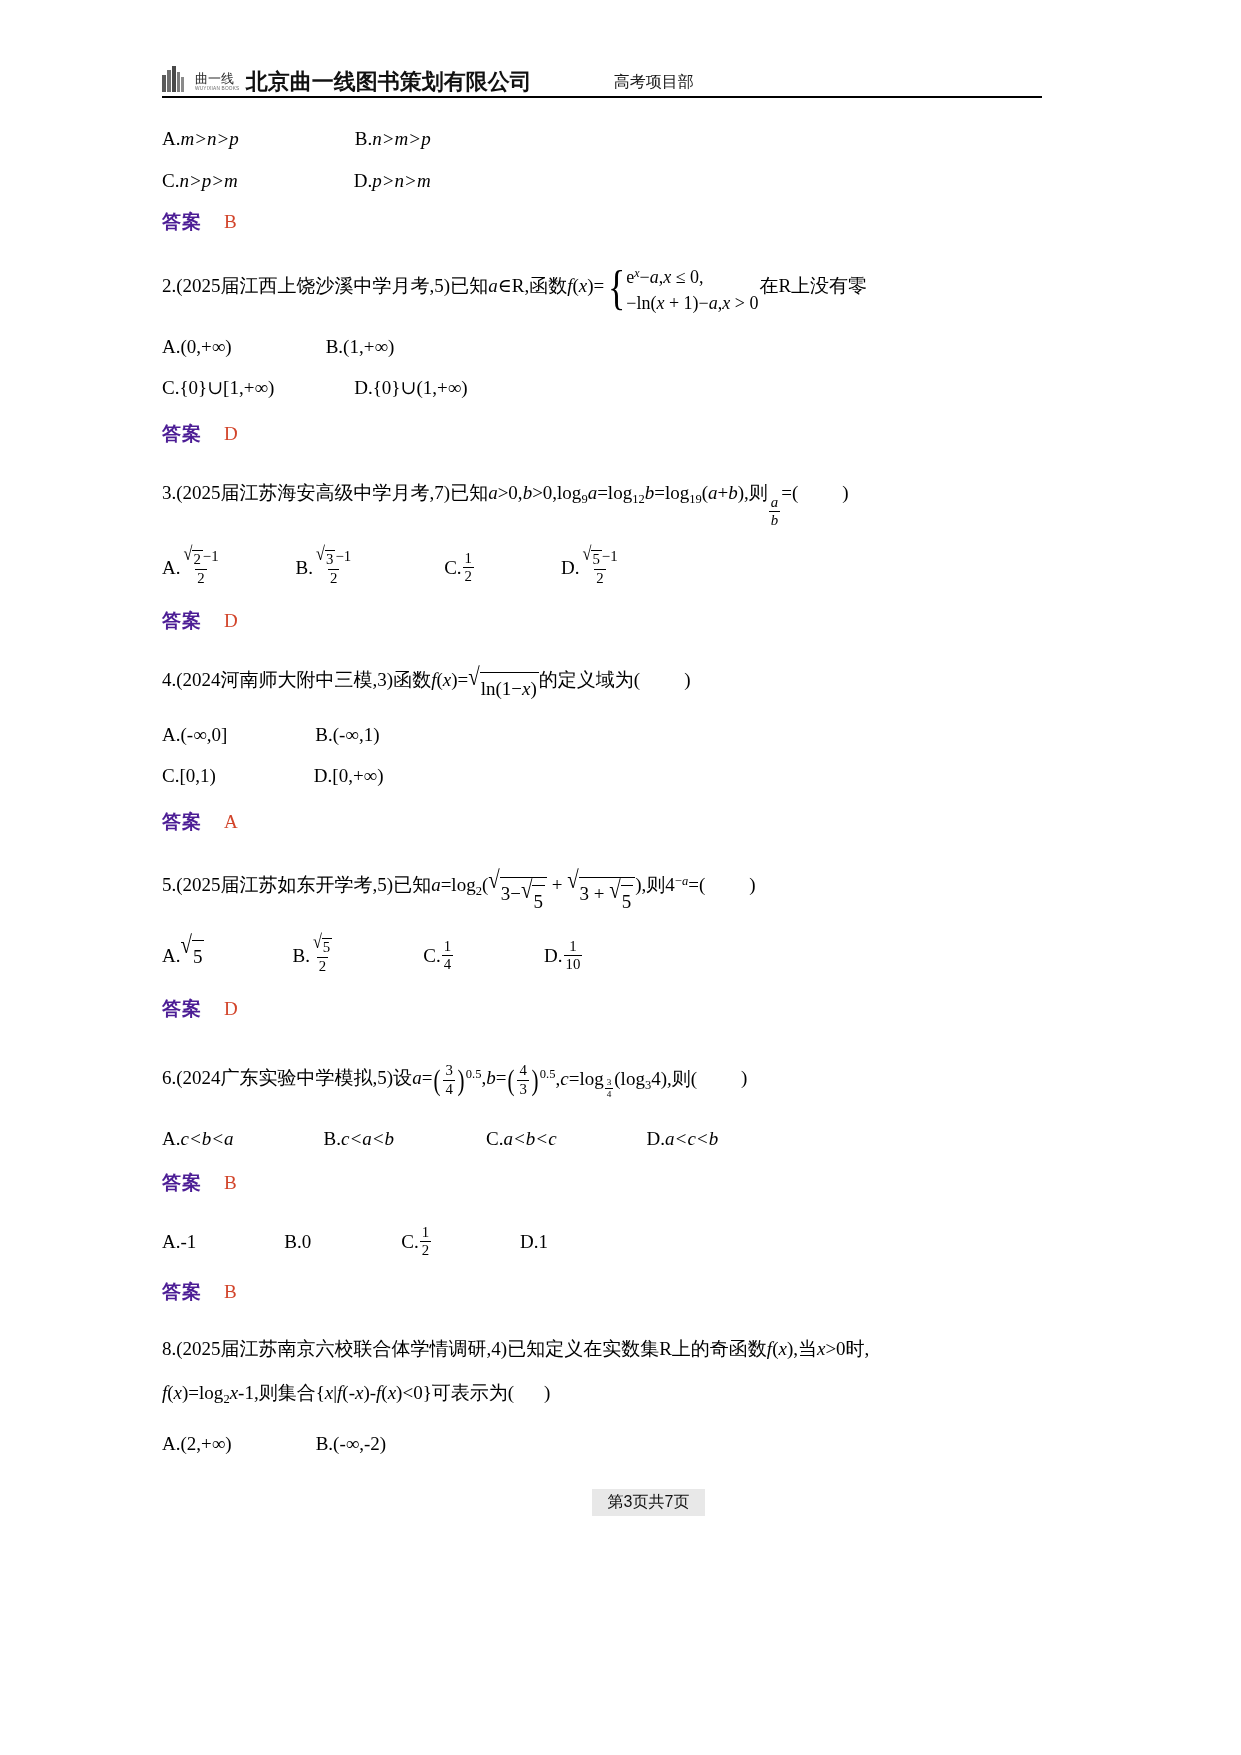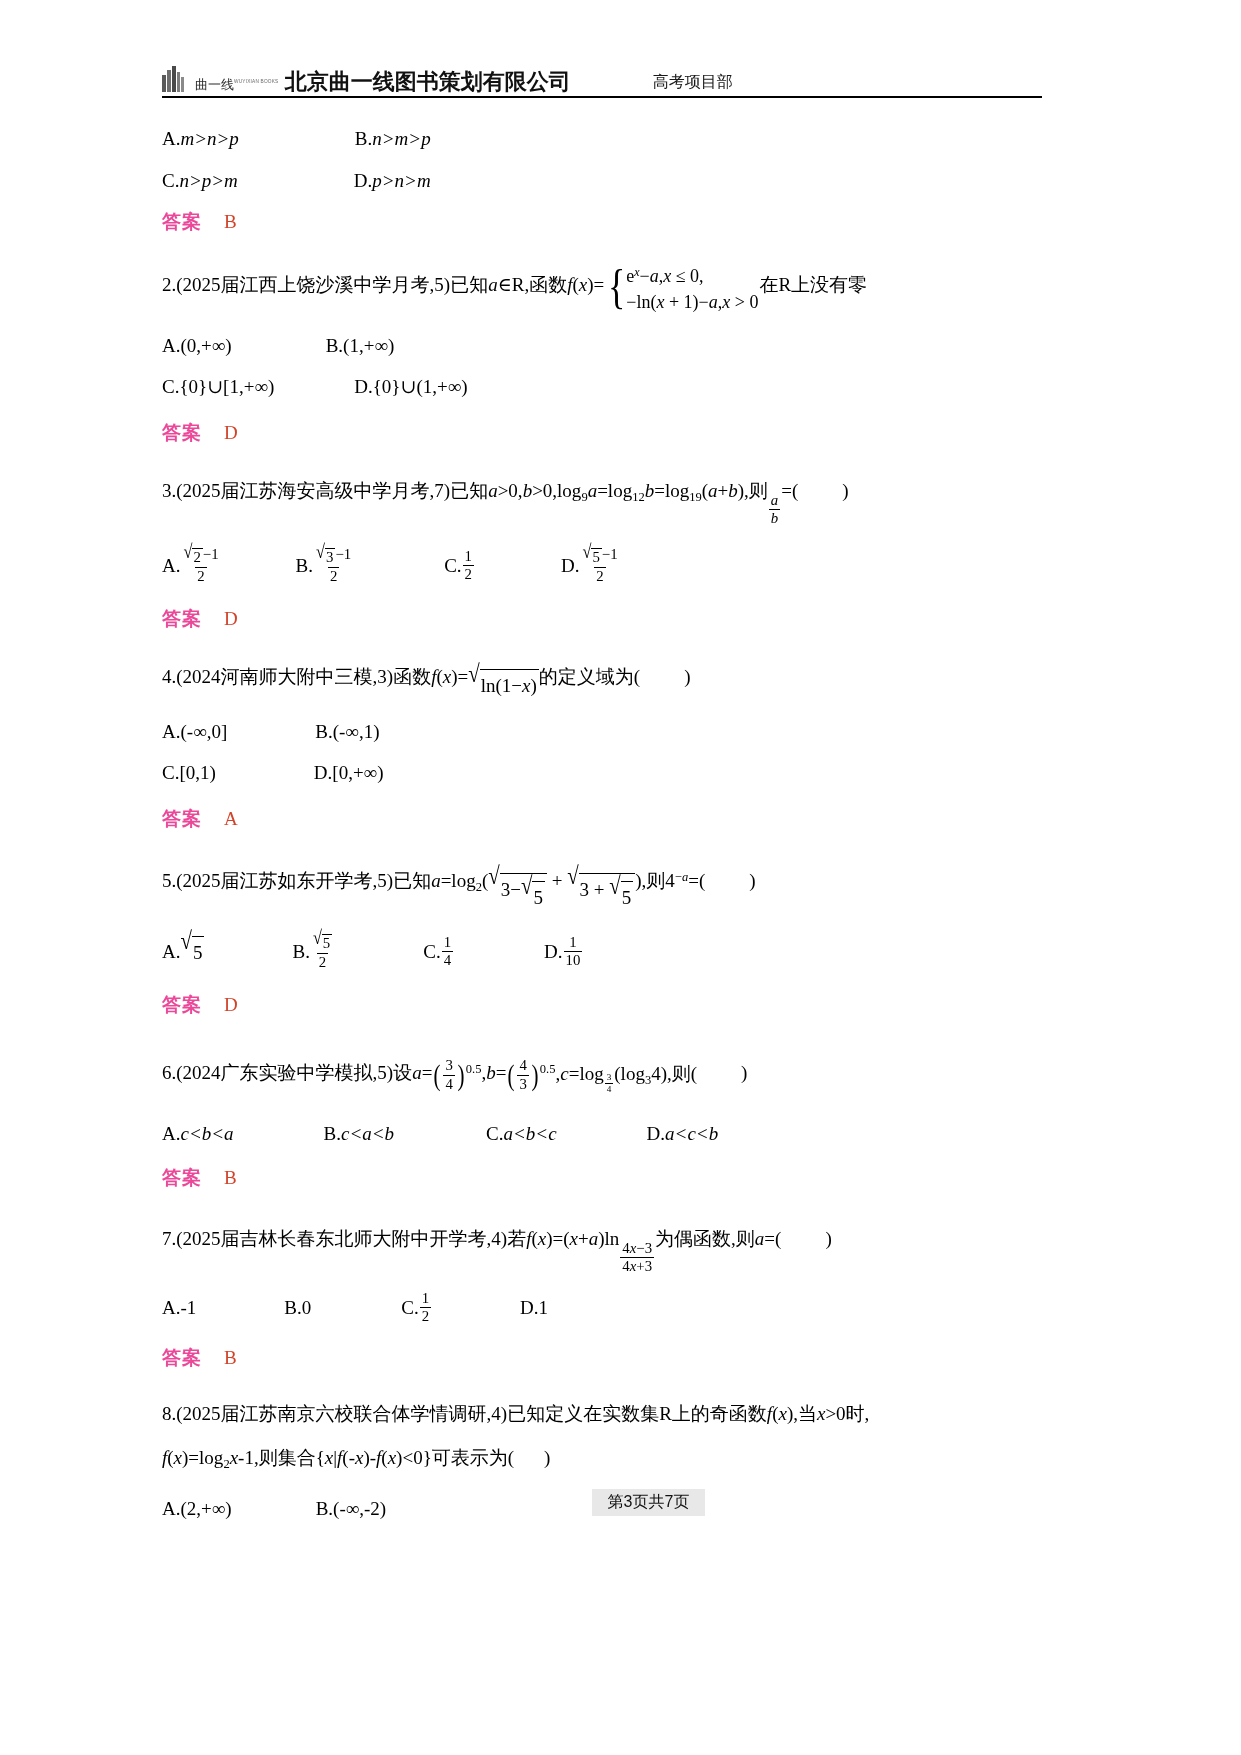--- a/index.html
+++ b/index.html
@@ -41,21 +41,21 @@
     align-items: flex-end;
     margin-right: 2px;
   }
   .logo-mark {
     width: 30px;
     height: 26px;
     display: block;
   }
   .logo-word {
     display: flex;
-    flex-direction: row;
+    flex-direction: column;
     justify-content: flex-end;
     margin-left: 3px;
     margin-bottom: 1px;
   }
   .logo-word-cn {
     font-family: "Liberation Serif", serif;
     font-size: 13px;
     letter-spacing: 0px;
     color: #2b2b2b;
     line-height: 13px;
@@ -121,23 +121,23 @@
   .opt { display: inline-flex; align-items: center; }
 
   .ans-row {
     display: flex;
     align-items: baseline;
     color: #d2442a;
     font-size: 19px;
     line-height: 30px;
   }
   .ans-label {
-    font-family: Liberation Sans, sans-serif;
+    font-family: Liberation Mono, monospace;
     font-weight: bold;
-    color: #ec4899;
+    color: #4c1d95;
     letter-spacing: 1px;
   }
   .ans-val {
     margin-left: 22px;
     color: #d2442a;
     font-family: "Liberation Serif", serif;
   }
 
   i, .it { font-style: italic; }
   .up { font-style: normal; }
@@ -531,26 +531,20 @@
             <i>a&lt;c&lt;b</i>
         </span>
       </div>
       <div class="ans-row" style="margin-top:14px;">
         <span class="ans-label">答案</span>
         <span class="ans-val">B</span>
       </div>
     </div>
 
     <div class="blk" style="margin-top:26px;">
-      <div class="qline" style="line-height:40px;">
-        <span class="up">7.</span><span>(2025届吉林长春东北师大附中开学考,4)</span><span>若<i>f</i>(<i>x</i>)=(<i>x</i>+<i>a</i>)ln</span><span class="frac small">
-            <span class="num">4<i>x</i>−3</span>
-            <span class="den">4<i>x</i>+3</span>
-          </span><span>为偶函数,则<i>a</i>=(</span><span class="blank"></span><span>)</span>
-      </div>
       <div class="opt-row" style="margin-top:16px;">
         <span class="opt">
           <span class="up">A.</span>
             <span>-1</span>
         </span>
         <span style="display:inline-block;width:88px;"></span>
         <span class="opt">
           <span class="up">B.</span>
             <span>0</span>
         </span>

